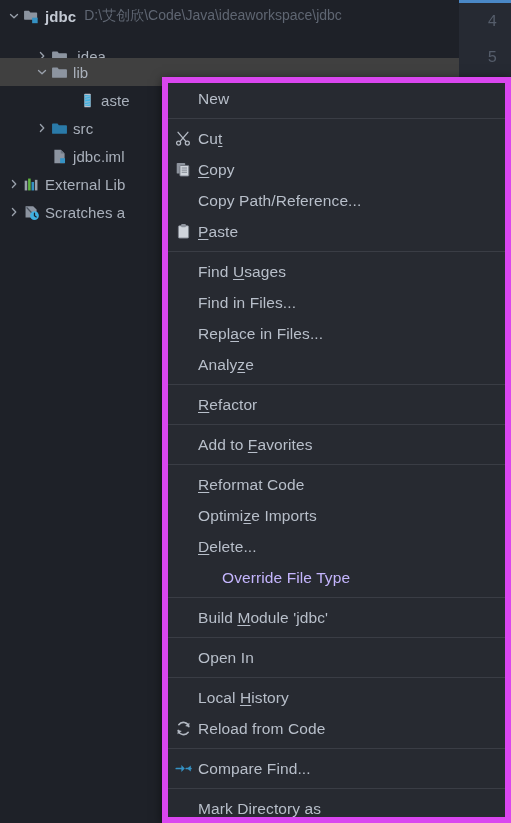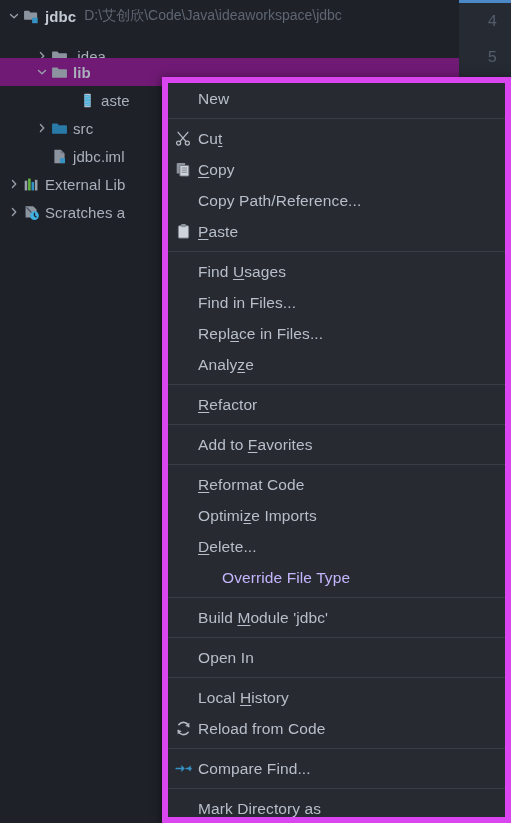--- a/index.html
+++ b/index.html
@@ -7,21 +7,21 @@
     width:511px;height:823px;overflow:hidden;
     background:#1e2128;
     font-family:"Liberation Sans","DejaVu Sans",sans-serif;
     -webkit-font-smoothing:antialiased;
   }
   #root{position:relative;width:511px;height:823px;}
 
   
   .tree{position:absolute;left:0;top:0;width:480px;height:823px;background:#1e2128;}
   .row{position:absolute;left:0;right:0;height:28px;display:flex;align-items:center;white-space:nowrap;}
-  .row.selected{background:#701a75;font-weight:bold;}
+  .row.selected{background:#404040;}
   .row .arrow{width:16px;height:28px;display:flex;align-items:center;justify-content:center;flex:0 0 16px;}
   .row .arrow svg{display:block;}
   .row .ico{width:18px;height:18px;flex:0 0 18px;margin-right:5px;display:flex;align-items:center;justify-content:center;}
   .row .lbl{font-size:15px;color:#a9b0bb;letter-spacing:.1px;}
   .row .lbl.bold{font-weight:bold;color:#c3c9d3;}
   .row .path{font-size:14px;color:#5f6672;margin-left:8px;}
 
   
   .editor{position:absolute;right:0;top:0;width:52px;height:823px;background:#1e2128;}
   .editor-tabbar{position:absolute;left:0;top:0;width:52px;height:3px;background:#4a88c7;}

